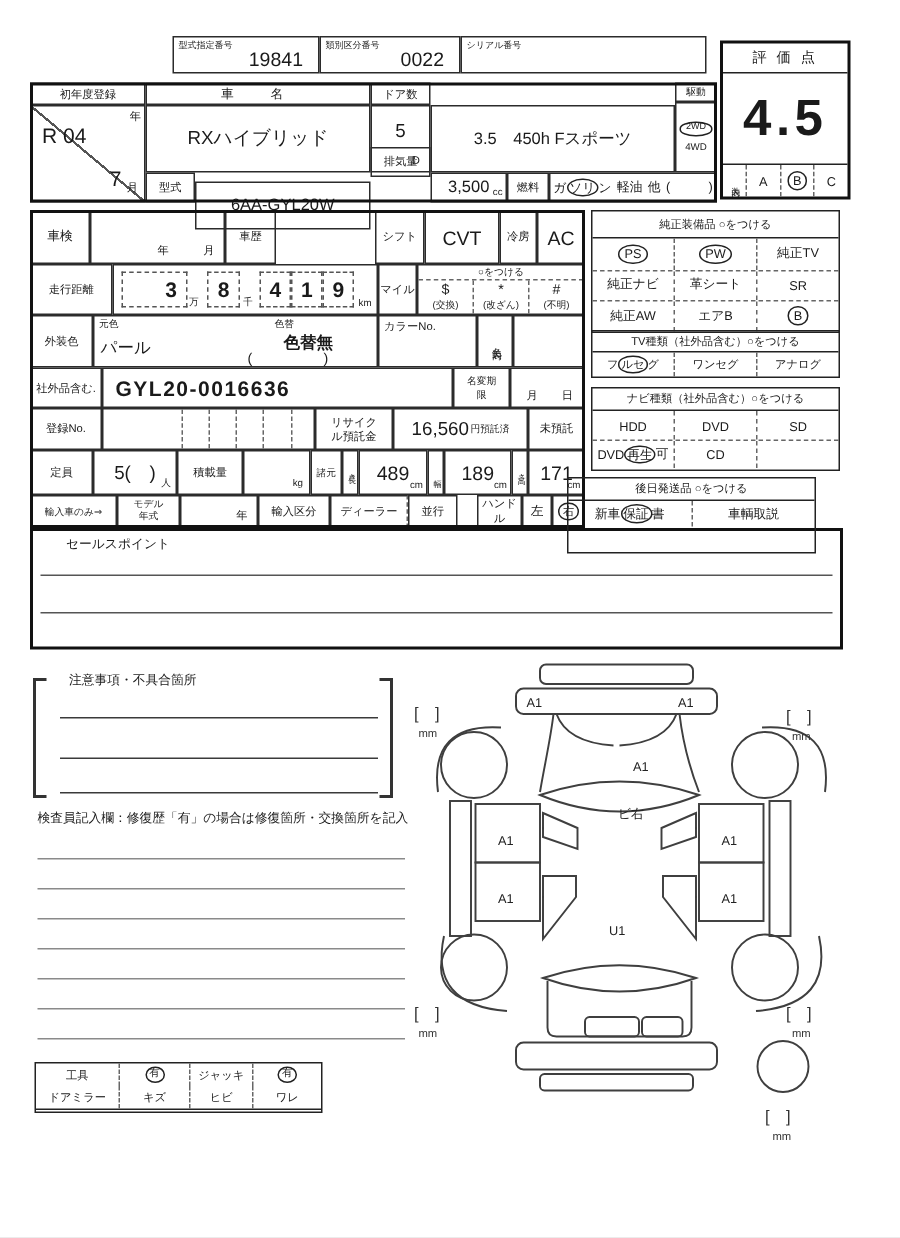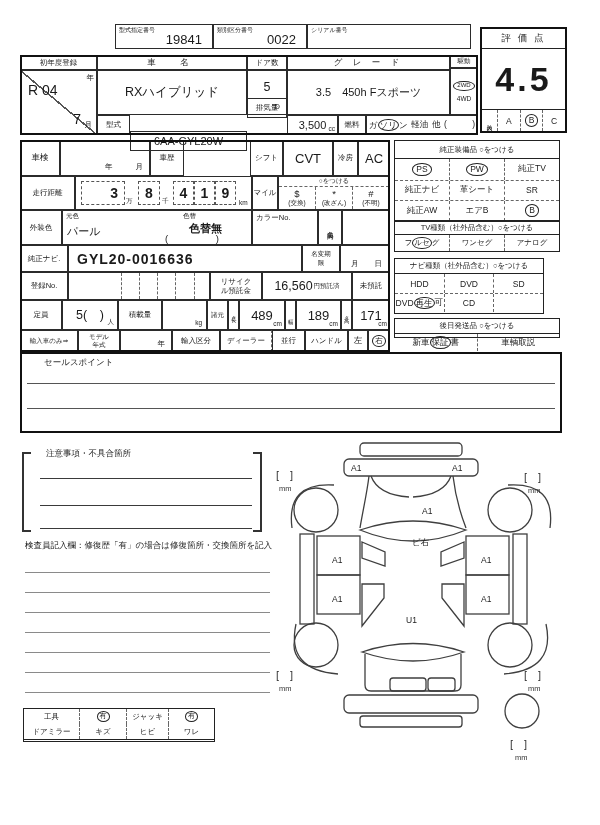--- a/index.html
+++ b/index.html
@@ -57,42 +57,41 @@
       <div class="ctr s8 dashl" style="flex:1">
           <span class="oval">B</span>
         </div>
       <div class="ctr s8 dashl" style="flex:1">C</div>
     </div>
   </div>
 
   <div class="a bd ctr s7" style="left:20px;top:55px;width:77px;height:15px">初年度登録</div>
   <div class="a bd ctr s8" style="left:97px;top:55px;width:150px;height:15px;letter-spacing:8px">車　名</div>
   <div class="a bd ctr s7" style="left:247px;top:55px;width:40px;height:15px">ドア数</div>
-  <div class="a bd ctr s8" style="left:287px;top:55px;width:163px;height:15px;letter-spacing:4px">グ レ ー ド</div>
   <div class="a bd ctr s6" style="left:450px;top:55px;width:28px;height:13px">駆動</div>
 
   <div class="a bd diag" style="left:20px;top:70px;width:77px;height:65px">
     <span class="a s7" style="right:2px;top:2px">年</span>
     <span class="a s14" style="left:7px;top:11px">R 04</span>
     <span class="a s14" style="right:15px;bottom:7px">7</span>
     <span class="a s7" style="right:4px;bottom:4px">月</span>
   </div>
   <div class="a bd ctr s12" style="left:97px;top:70px;width:150px;height:45px">RXハイブリッド</div>
   <div class="a bd" style="left:247px;top:70px;width:40px;height:45px">
     <div class="ctr s12" style="height:32px">5</div>
     <span class="a s7" style="right:6px;bottom:3px">D</span>
   </div>
   <div class="a bd ctr s11" style="left:287px;top:70px;width:163px;height:45px">3.5　450h Fスポーツ</div>
   <div class="a bd col" style="left:450px;top:68px;width:28px;height:47px;justify-content:center;gap:4px">
     <span class="oval" style="font-size:6px">2WD</span>
     <span class="s6">4WD</span>
   </div>
 
   <div class="a bd ctr s7" style="left:97px;top:115px;width:33px;height:20px">型式</div>
-  <div class="a bd ctr s11" style="left:130px;top:131px;width:117px;height:20px">6AA-GYL20W</div>
+  <div class="a bd ctr s11" style="left:130px;top:121px;width:117px;height:32px">6AA-GYL20W</div>
   <div class="a bd ctr s7" style="left:247px;top:98px;width:40px;height:20px">排気量</div>
   <div class="a bd" style="left:287px;top:115px;width:51px;height:20px">
     <div class="ctr s11" style="height:100%">3,500</div>
     <span class="a s6" style="right:2px;bottom:2px">cc</span>
   </div>
   <div class="a bd ctr s7" style="left:338px;top:115px;width:28px;height:20px">燃料</div>
   <div class="a bd ctr s8" style="left:366px;top:115px;width:112px;height:20px;justify-content:space-around">
     <span><span>ガ</span><span class="oval" style="padding:0 1px">ソリ</span><span>ン</span></span>
     <span>軽油</span>
     <span>他</span>
@@ -148,21 +147,21 @@
     <span class="a s6" style="left:120px;top:1px">色替</span>
     <span class="a s11 bold" style="left:126px;top:10px">色替無</span>
     <span class="a s9 pre" style="left:102px;top:22px">(　　　　　)</span>
   </div>
   <div class="a bd" style="left:252px;top:210px;width:66px;height:35px">
     <span class="a s7" style="left:3px;top:2px">カラーNo.</span>
   </div>
   <div class="a bd ctr vert" style="left:318px;top:210px;width:24px;height:35px;font-size:6.5px">内装色</div>
   <div class="a bd" style="left:342px;top:210px;width:48px;height:35px"></div>
 
-  <div class="a bd ctr s7" style="left:20px;top:245px;width:48px;height:27px">純正ナビ.</div>
+  <div class="a bd ctr s7" style="left:20px;top:245px;width:48px;height:27px">社外品含む.</div>
   <div class="a bd" style="left:68px;top:245px;width:234px;height:27px;display:flex;align-items:center;padding-left:8px">
     <span class="s14 bold" style="letter-spacing:1px">GYL20-0016636</span>
   </div>
   <div class="a bd ctr s6" style="left:302px;top:245px;width:38px;height:27px;padding:0 6px">名変期限</div>
   <div class="a bd" style="left:340px;top:245px;width:50px;height:27px">
     <span class="a s7" style="left:10px;bottom:2px">月</span>
     <span class="a s7" style="right:7px;bottom:2px">日</span>
   </div>
 
   <div class="a bd ctr s7" style="left:20px;top:272px;width:48px;height:28px">登録No.</div>
@@ -207,21 +206,21 @@
   </div>
 
   <div class="a bd ctr s6" style="left:20px;top:330px;width:58px;height:22px">輸入車のみ⇒</div>
   <div class="a bd ctr s6" style="left:78px;top:330px;width:42px;height:22px;padding:0 7px;line-height:1.2">モデル年式</div>
   <div class="a bd" style="left:120px;top:330px;width:52px;height:22px">
     <span class="a s7" style="right:6px;bottom:2px">年</span>
   </div>
   <div class="a bd ctr s7" style="left:172px;top:330px;width:48px;height:22px">輸入区分</div>
   <div class="a bd ctr s7" style="left:220px;top:330px;width:52px;height:22px;border-right:1px dashed #666">ディーラー</div>
   <div class="a bd ctr s7" style="left:272px;top:330px;width:33px;height:22px">並行</div>
-  <div class="a bd ctr s7" style="left:305px;top:330px;width:43px;height:22px">ハンドル</div>
+  <div class="a bd ctr s7" style="left:318px;top:330px;width:30px;height:22px">ハンドル</div>
   <div class="a bd ctr s8" style="left:348px;top:330px;width:20px;height:22px">左</div>
   <div class="a bd ctr" style="left:368px;top:330px;width:22px;height:22px">
       <span class="oval s7" style="padding:0 2px">右</span>
     </div>
   <div class="a b2" style="left:20px;top:140px;width:370px;height:212px;pointer-events:none"></div>
 
   <div class="a b2" style="left:20px;top:352px;width:542px;height:81px">
     <span class="a s8" style="left:22px;top:3px">セールスポイント</span>
     <div class="a" style="left:5px;right:5px;top:29px;border-top:1px solid #555"></div>
     <div class="a" style="left:5px;right:5px;top:54px;border-top:1px solid #555"></div>
@@ -258,39 +257,39 @@
       <div class="eqcell s7">
           <span>フ</span>
           <span class="oval" style="padding:0 1px">ルセ</span>
           <span>グ</span>
         </div>
       <div class="eqcell dashl s7">ワンセグ</div>
       <div class="eqcell dashl s7">アナログ</div>
     </div>
   </div>
 
-  <div class="a b15" style="left:394px;top:258px;width:150px;height:56px">
+  <div class="a b15" style="left:394px;top:258px;width:166px;height:56px">
     <div class="ctr s7" style="height:15px;border-bottom:1px solid #222">ナビ種類（社外品含む）○をつける</div>
     <div style="display:flex;height:19px">
       <div class="eqcell s8">HDD</div>
       <div class="eqcell dashl s8">DVD</div>
       <div class="eqcell dashl s8">SD</div>
     </div>
     <div class="dasht" style="display:flex;height:19px">
       <div class="eqcell s8">
           <span>DVD</span>
           <span class="oval" style="padding:0 1px">再生</span>
           <span>可</span>
         </div>
       <div class="eqcell dashl s8">CD</div>
       <div class="eqcell dashl"></div>
     </div>
   </div>
 
-  <div class="a b15" style="left:394px;top:318px;width:166px;height:20px">
+  <div class="a b15" style="left:378px;top:318px;width:166px;height:51px">
     <div class="ctr s7" style="height:15px;border-bottom:1px solid #222">後日発送品 ○をつける</div>
     <div style="display:flex;height:17px">
       <div class="eqcell s8">
           <span>新車</span>
           <span class="oval" style="padding:0 1px">保証</span>
           <span>書</span>
         </div>
       <div class="eqcell dashl s8">車輌取説</div>
     </div>
   </div>

